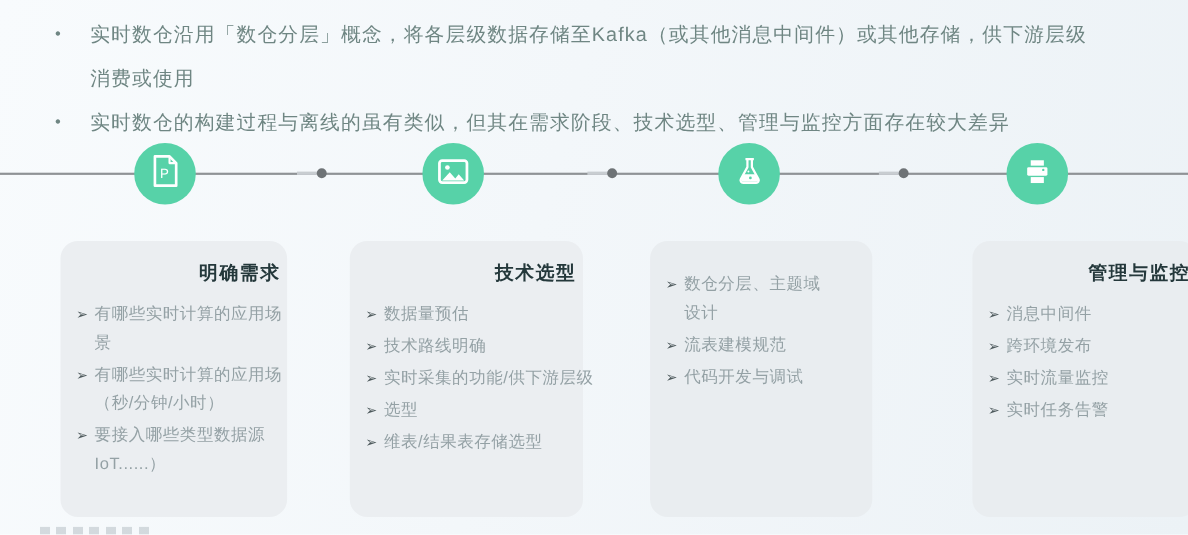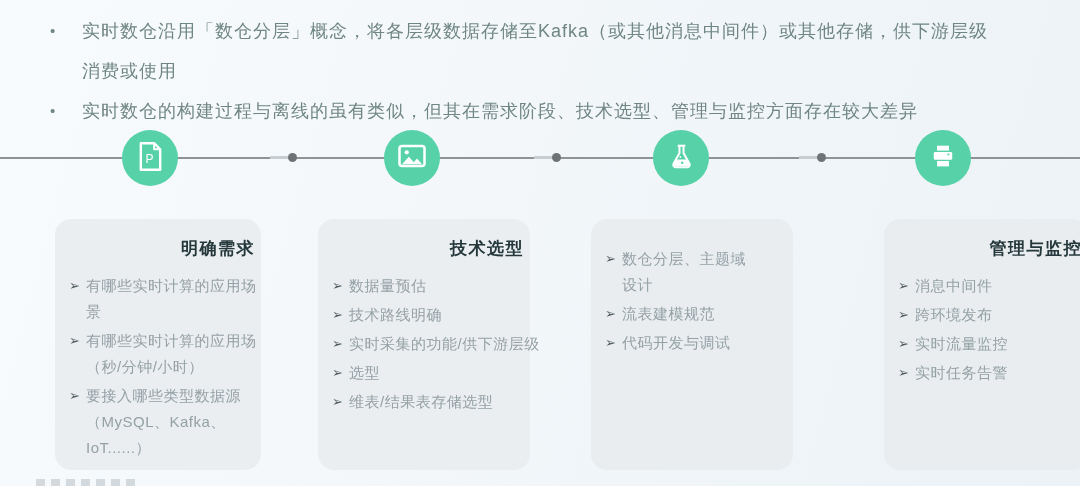--- a/index.html
+++ b/index.html
@@ -142,21 +142,20 @@
             <span class="arr">➢</span>
             <div class="txt">
               <div class="item-line">有哪些实时计算的应用场</div>
               <div class="item-line">（秒/分钟/小时）</div>
             </div>
           </div>
           <div class="item">
             <span class="arr">➢</span>
             <div class="txt">
               <div class="item-line">要接入哪些类型数据源</div>
-              <div class="item-line">（MySQL、Kafka、</div>
               <div class="item-line">IoT......）</div>
             </div>
           </div>
         </div>
       </div>
       <div class="card card-2">
         <div class="card-title">技术选型</div>
         <div class="list">
           <div class="item">
             <span class="arr">➢</span>

